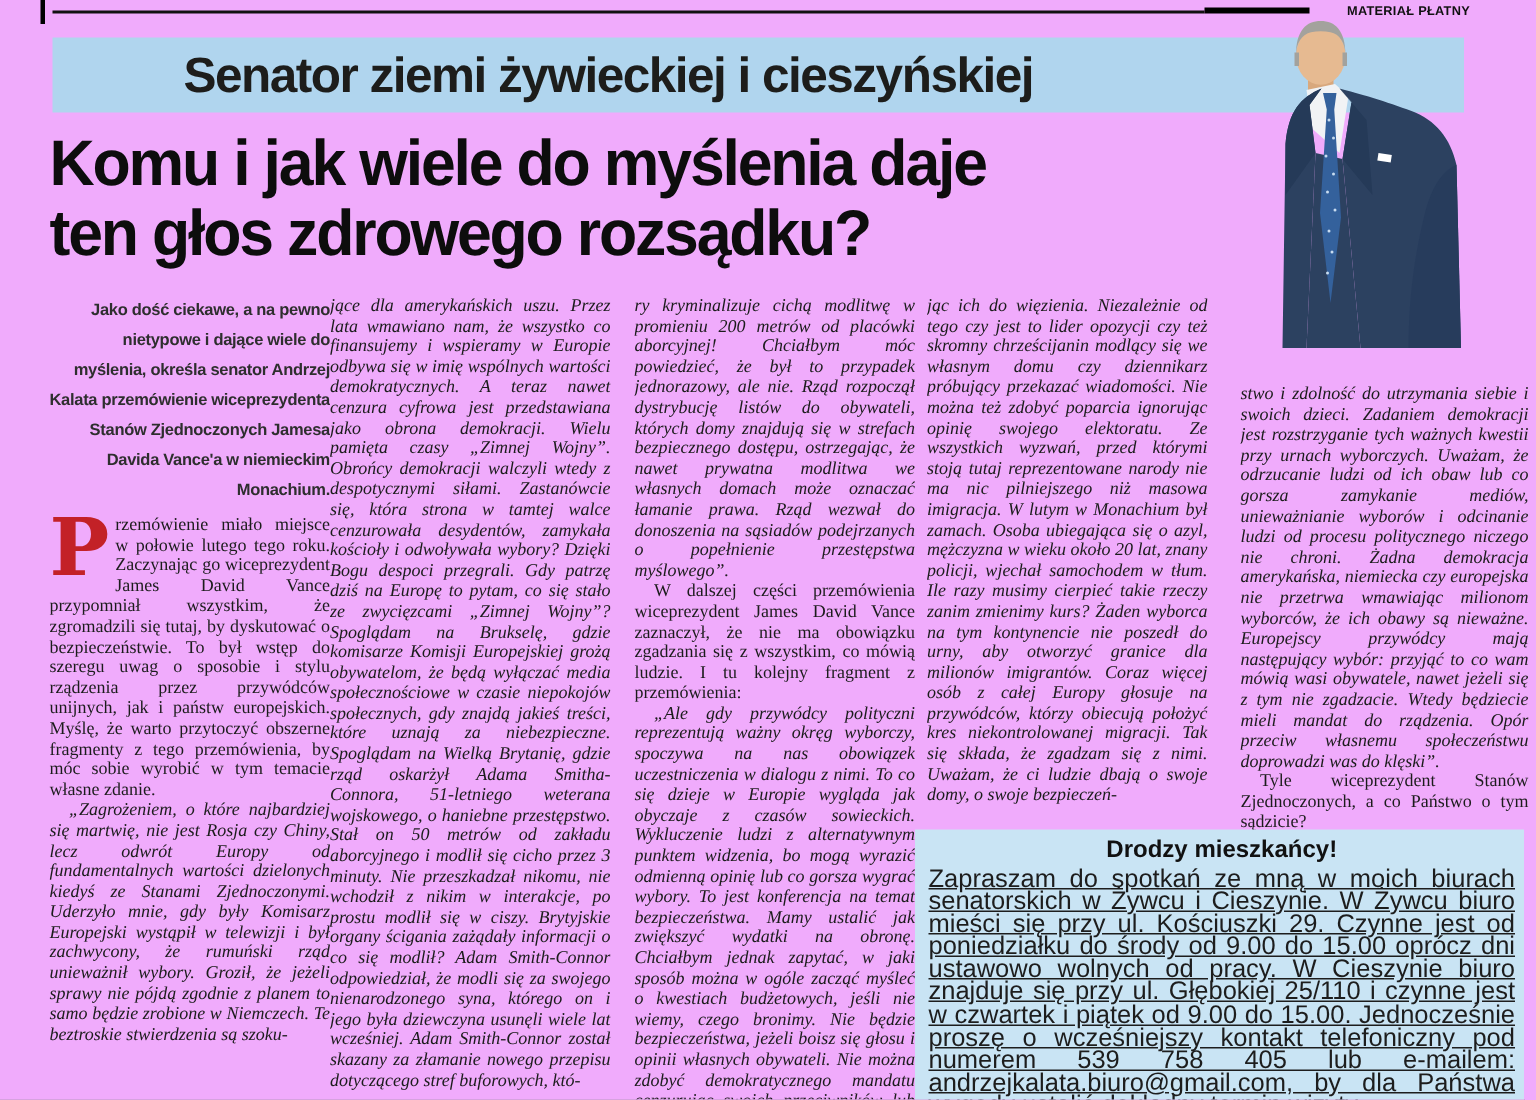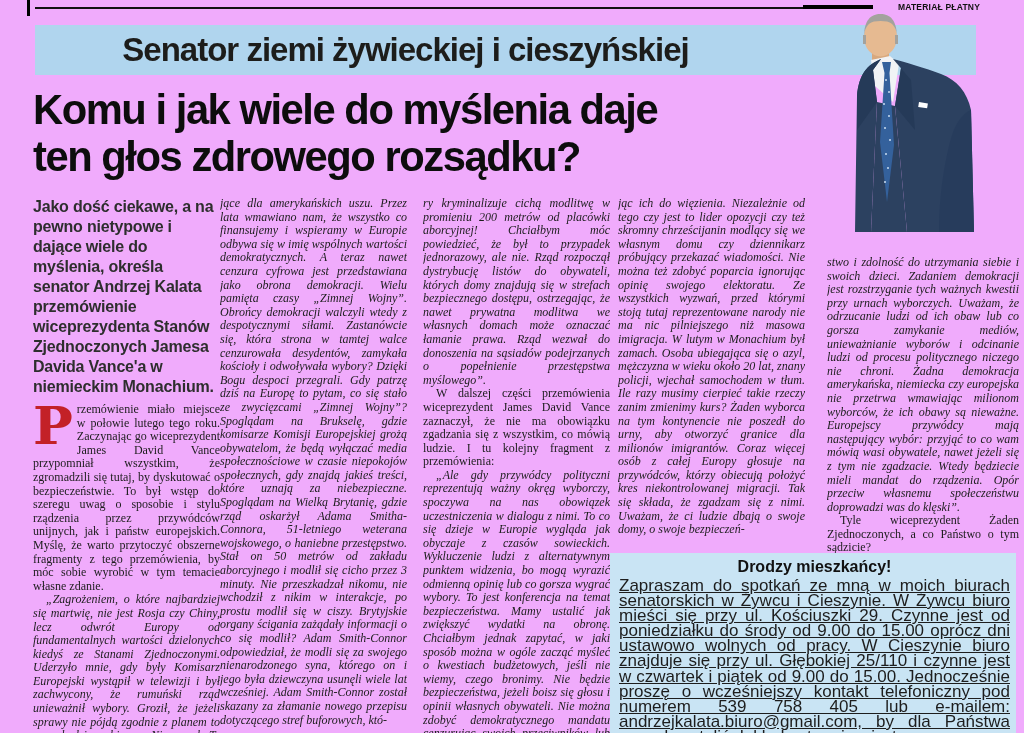--- a/index.html
+++ b/index.html
@@ -44,21 +44,21 @@
     position:absolute;top:197px;width:187px;height:536px;overflow:hidden;
     font-size:12px;line-height:13.6px;text-align:justify;color:var(--ink);
   }
   .col1{left:33px;}
   .col2{left:220px;}
   .col3{left:423px;}
   .col4{left:618px;height:349px;font-family:Liberation Serif, serif;}
   .col5{left:827px;top:256px;width:192px;height:306px;}
   p.lead{
     font-family:"Liberation Sans",sans-serif;font-weight:700;
-    font-size:16px;line-height:20px;text-align:left;color:#2e2e2e;
+    font-size:11px;line-height:20px;text-align:right;color:#2e2e2e;
     margin-bottom:6px;letter-spacing:-0.2px;
   }
   p.quote{font-style:italic;}
   p.indent{text-indent:13px;}
   .dropcap{
     float:left;font-family:"DejaVu Serif",serif;font-weight:700;
     font-size:53px;line-height:40px;padding:2px 4px 0 0;color:var(--dropcap-red);
   }
   
   .info-box{
@@ -142,21 +142,21 @@
     <p class="indent">W dalszej części przemówienia wiceprezydent James David Vance zaznaczył, że nie ma obowiązku zgadzania się z wszystkim, co mówią ludzie. I tu kolejny fragment z przemówienia:</p>
     <p class="quote indent">„Ale gdy przywódcy polityczni reprezentują ważny okręg wyborczy, spoczywa na nas obowiązek uczestniczenia w dialogu z nimi. To co się dzieje w Europie wygląda jak obyczaje z czasów sowieckich. Wykluczenie ludzi z alternatywnym punktem widzenia, bo mogą wyrazić odmienną opinię lub co gorsza wygrać wybory. To jest konferencja na temat bezpieczeństwa. Mamy ustalić jak zwiększyć wydatki na obronę. Chciałbym jednak zapytać, w jaki sposób można w ogóle zacząć myśleć o kwestiach budżetowych, jeśli nie wiemy, czego bronimy. Nie będzie bezpieczeństwa, jeżeli boisz się głosu i opinii własnych obywateli. Nie można zdobyć demokratycznego mandatu cenzurując swoich przeciwników lub wsadza-</p>
   </div>
 
   <div class="col col4">
     <p class="quote">jąc ich do więzienia. Niezależnie od tego czy jest to lider opozycji czy też skromny chrześcijanin modlący się we własnym domu czy dziennikarz próbujący przekazać wiadomości. Nie można też zdobyć poparcia ignorując opinię swojego elektoratu. Ze wszystkich wyzwań, przed którymi stoją tutaj reprezentowane narody nie ma nic pilniejszego niż masowa imigracja. W lutym w Monachium był zamach. Osoba ubiegająca się o azyl, mężczyzna w wieku około 20 lat, znany policji, wjechał samochodem w tłum. Ile razy musimy cierpieć takie rzeczy zanim zmienimy kurs? Żaden wyborca na tym kontynencie nie poszedł do urny, aby otworzyć granice dla milionów imigrantów. Coraz więcej osób z całej Europy głosuje na przywódców, którzy obiecują położyć kres niekontrolowanej migracji. Tak się składa, że zgadzam się z nimi. Uważam, że ci ludzie dbają o swoje domy, o swoje bezpieczeń-</p>
   </div>
 
   <div class="col col5">
     <p class="quote">stwo i zdolność do utrzymania siebie i swoich dzieci. Zadaniem demokracji jest rozstrzyganie tych ważnych kwestii przy urnach wyborczych. Uważam, że odrzucanie ludzi od ich obaw lub co gorsza zamykanie mediów, unieważnianie wyborów i odcinanie ludzi od procesu politycznego niczego nie chroni. Żadna demokracja amerykańska, niemiecka czy europejska nie przetrwa wmawiając milionom wyborców, że ich obawy są nieważne. Europejscy przywódcy mają następujący wybór: przyjąć to co wam mówią wasi obywatele, nawet jeżeli się z tym nie zgadzacie. Wtedy będziecie mieli mandat do rządzenia. Opór przeciw własnemu społeczeństwu doprowadzi was do klęski”.</p>
-    <p class="indent">Tyle wiceprezydent Żaden Zjednoczonych, a co Państwo o tym sądzicie?</p>
+    <p class="indent">Tyle wiceprezydent Stanów Zjednoczonych, a co Państwo o tym sądzicie?</p>
   </div>
 
   <div class="info-box">
     <div class="box-title">Drodzy mieszkańcy!</div>
     <p class="box-body">Zapraszam do spotkań ze mną w moich biurach senatorskich w Żywcu i Cieszynie. W Żywcu biuro mieści się przy ul. Kościuszki 29. Czynne jest od poniedziałku do środy od 9.00 do 15.00 oprócz dni ustawowo wolnych od pracy. W Cieszynie biuro znajduje się przy ul. Głębokiej 25/110 i czynne jest w czwartek i piątek od 9.00 do 15.00. Jednocześnie proszę o wcześniejszy kontakt telefoniczny pod numerem 539 758 405 lub e-mailem: andrzejkalata.biuro@gmail.com, by dla Państwa wygody ustalić dokładny termin wizyty.</p>
     <p class="box-body bold">Zapraszam również na moją stronę internetową - /www.andrzejkalata.pl/ i stronę facebook - /www.facebook.com/kalata.andrzej/, poprzez które można się również ze mną kontaktować.</p>
   </div>
 
 </div>
 

